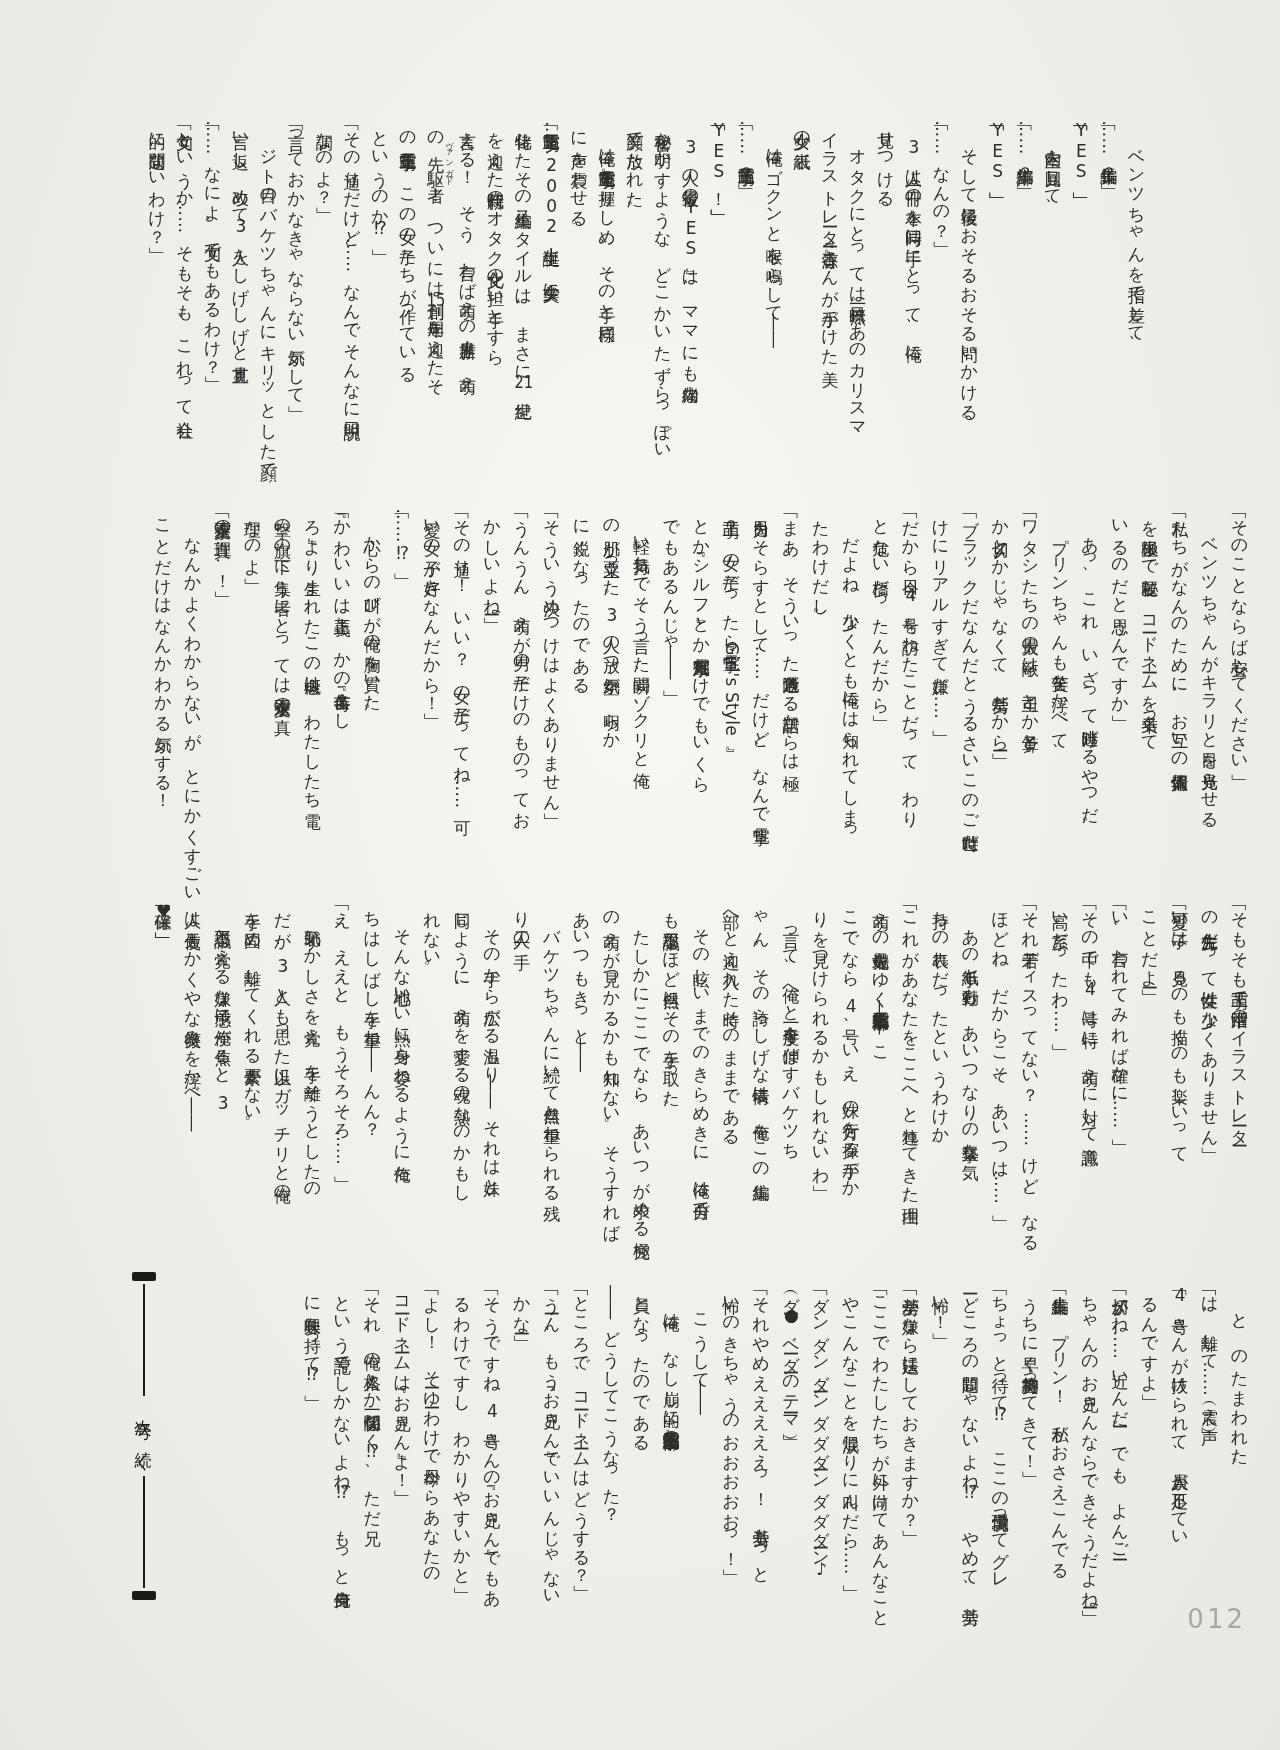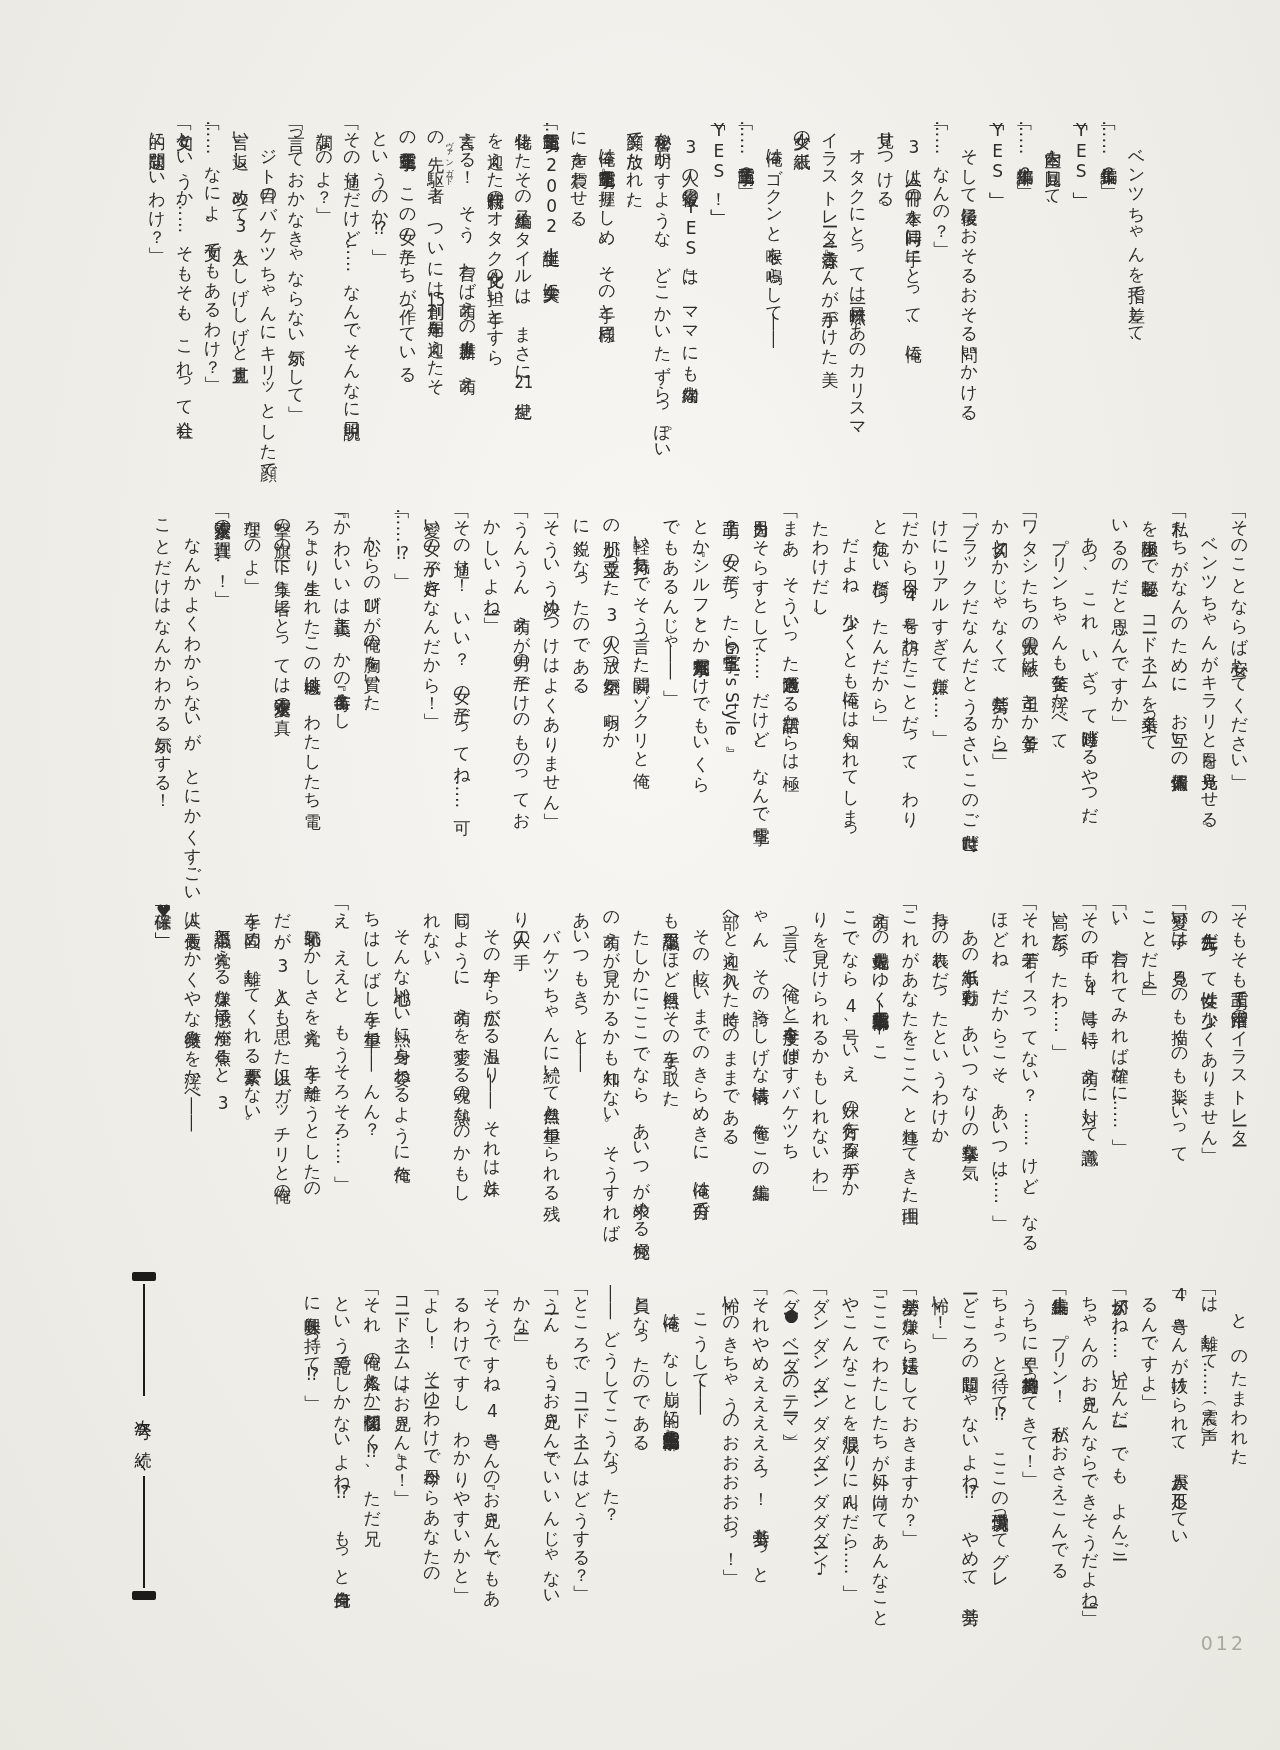--- a/index.html
+++ b/index.html
@@ -40,23 +40,22 @@
   .next-marker .bar  { width:24px; height:9px; background:#1c1b19; border-radius:2px; flex:none; }
   .next-marker .rule { width:2px; flex:1; background:#1c1b19; margin:3px 0; }
   .next-marker .label {
     writing-mode:vertical-rl;
     font-size:17px; letter-spacing:4px;
     padding:8px 0; color:#1c1b19; flex:none;
   }
   .page-number {
     position:absolute;
     right:34px; top:1604px;
-    font-size:19px; letter-spacing:3px;
+    font-size:26px; letter-spacing:3px;
     color:#a9a8a0;
-    margin-top:28px;
   }
 </style>
 </head>
 <body>
 
 <div class="band" id="band1">
     <p>　ベンツちゃんを指で差して、</p>
     <p>「……編集長？」</p>
     <p>「「<span class="up">YES</span>」」</p>
     <p>　室内を見回して、</p>

